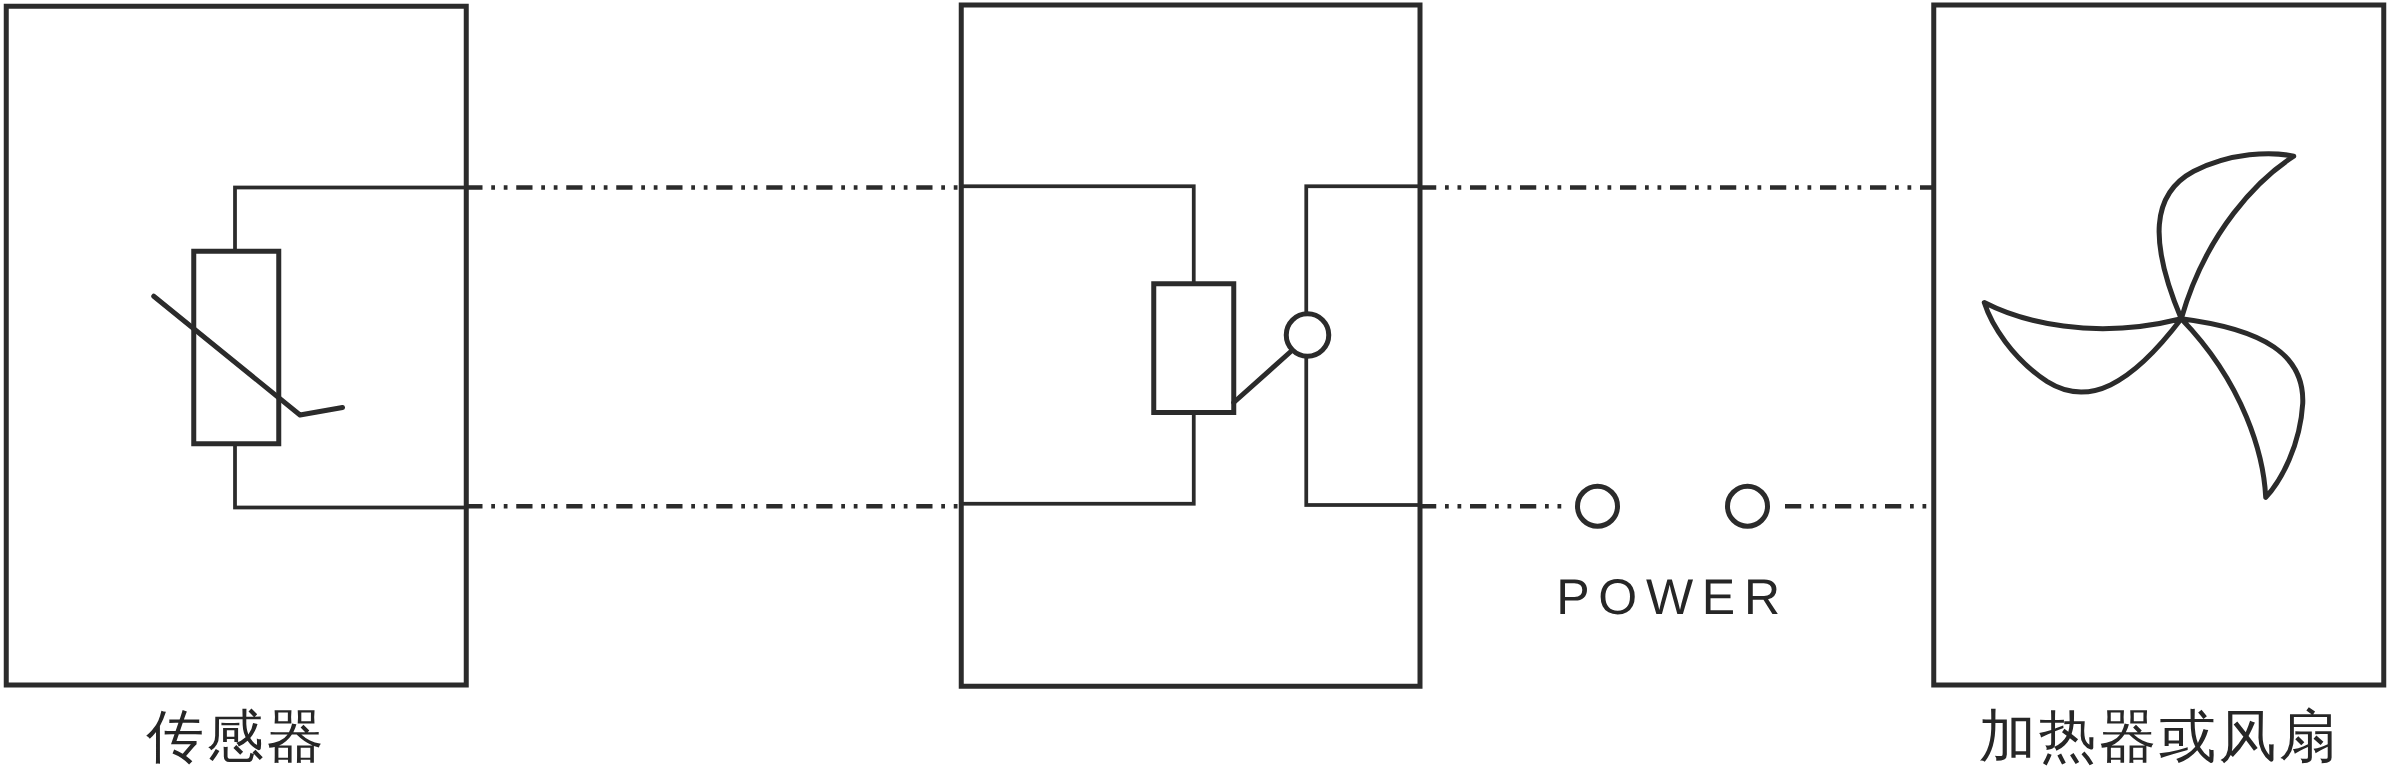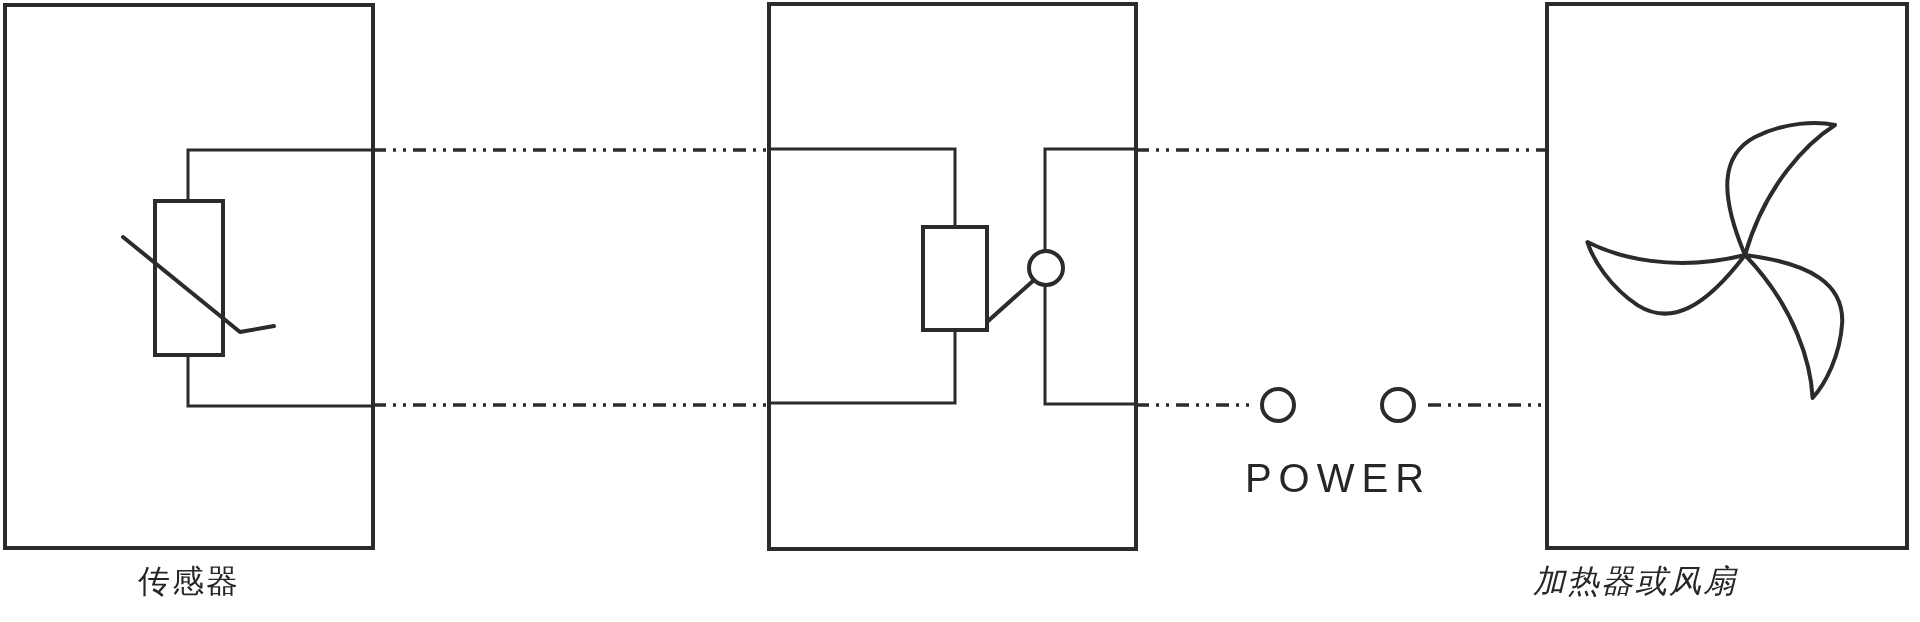--- a/index.html
+++ b/index.html
@@ -27,21 +27,21 @@
   .dash {
     stroke-width: 3.5;
     fill: none;
     stroke-dasharray: 13 7 3 7 3 7;
   }
   .cap { stroke-linecap: round; stroke-linejoin: round; }
   .label {
     position: absolute;
     width: 300px;
     text-align: center;
-    font-size: 32px;
+    font-size: 46px;
     line-height: 1.1;
     letter-spacing: 2px;
     color: var(--text, #262626);
     white-space: nowrap;
   }
   .power-label {
     font-size: 40px;
     letter-spacing: 7px;
     font-weight: 500;
     color: var(--text, #262626);
@@ -80,16 +80,16 @@
     <line x1="1136" y1="150" x2="1547" y2="150" class="ln dash"></line>
     <line x1="373" y1="405" x2="769" y2="405" class="ln dash"></line>
     <line x1="1136" y1="405" x2="1252" y2="405" class="ln dash"></line>
     <line x1="1428" y1="405" x2="1547" y2="405" class="ln dash"></line>
 
     <circle cx="1278" cy="405" r="16" class="ln s4 white"></circle>
     <circle cx="1398" cy="405" r="16" class="ln s4 white"></circle>
   </svg>
 
   <div class="label" style="left:39px; top:564px;">传感器</div>
-  <div class="label" style="left:1485px; top:564px;font-style:italic;">加热器或风扇</div>
+  <div class="label" style="left:1577px; top:564px;">加热器或风扇</div>
   <div class="label power-label" style="left:1188px; top:456px;">POWER</div>
 
 </div>
 
 </body></html>

